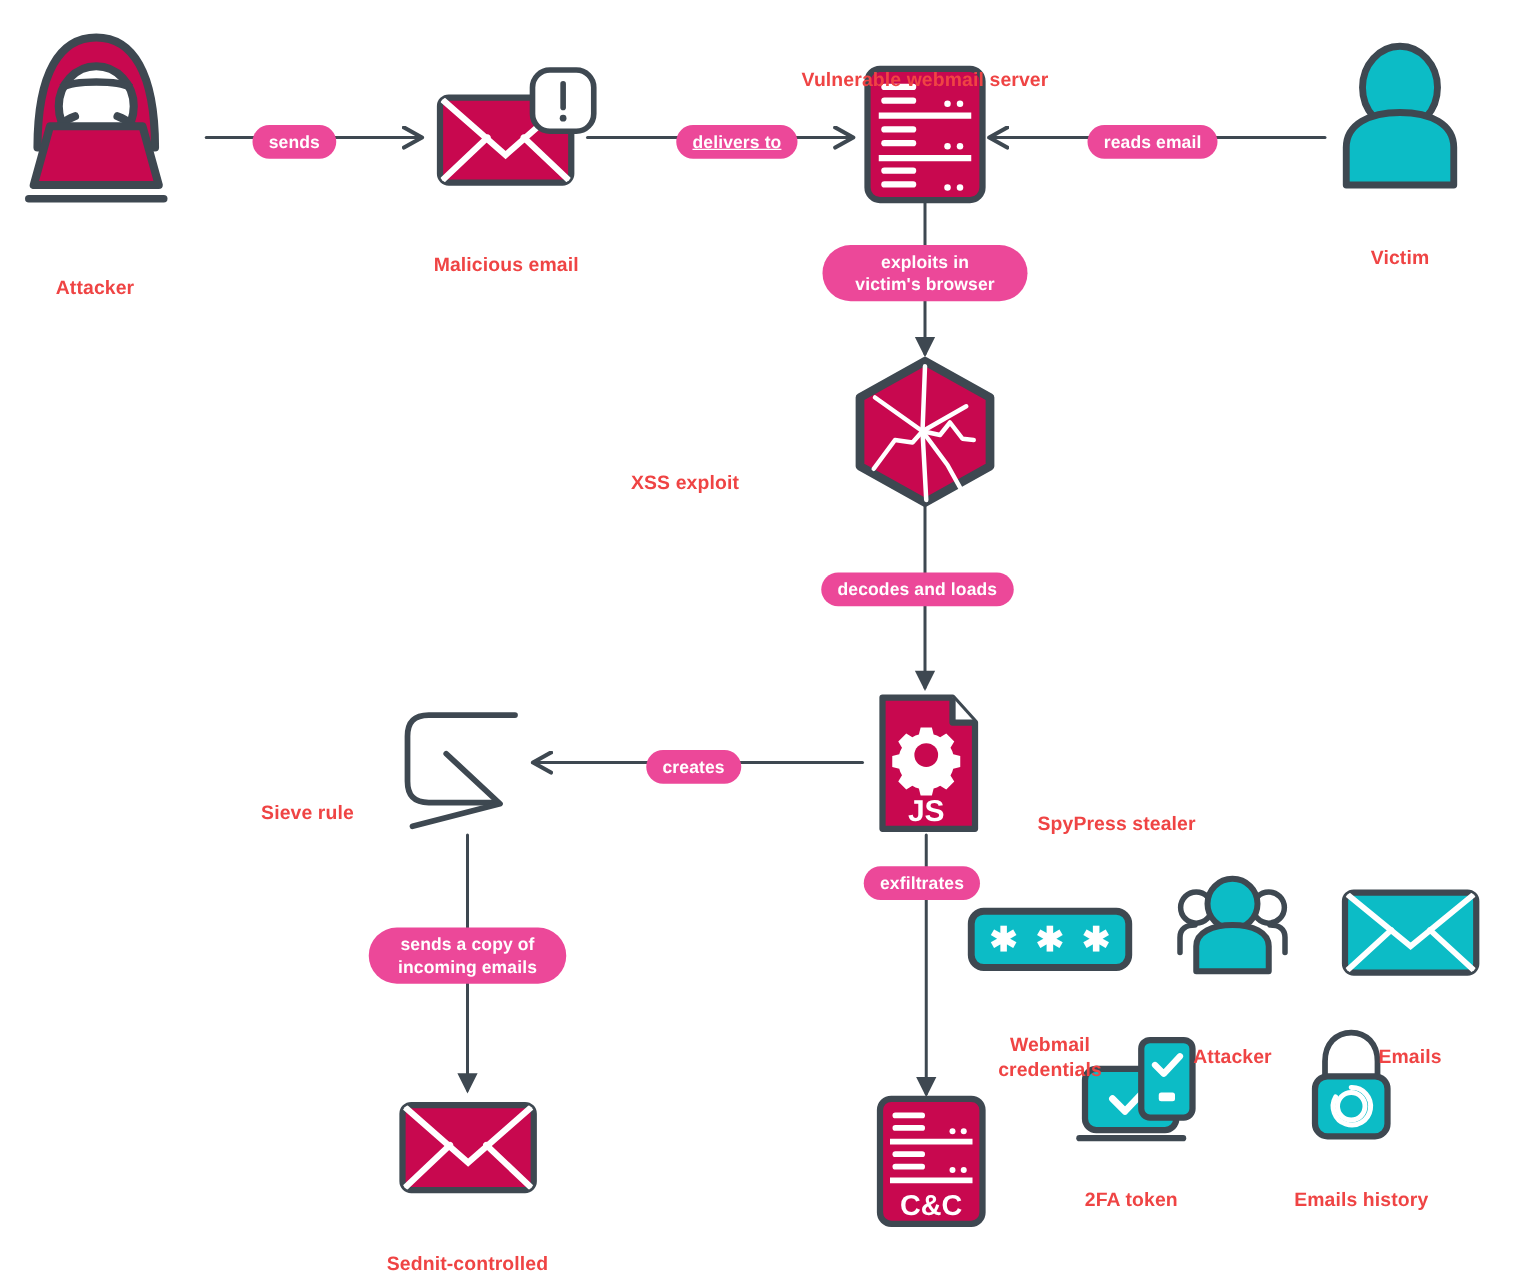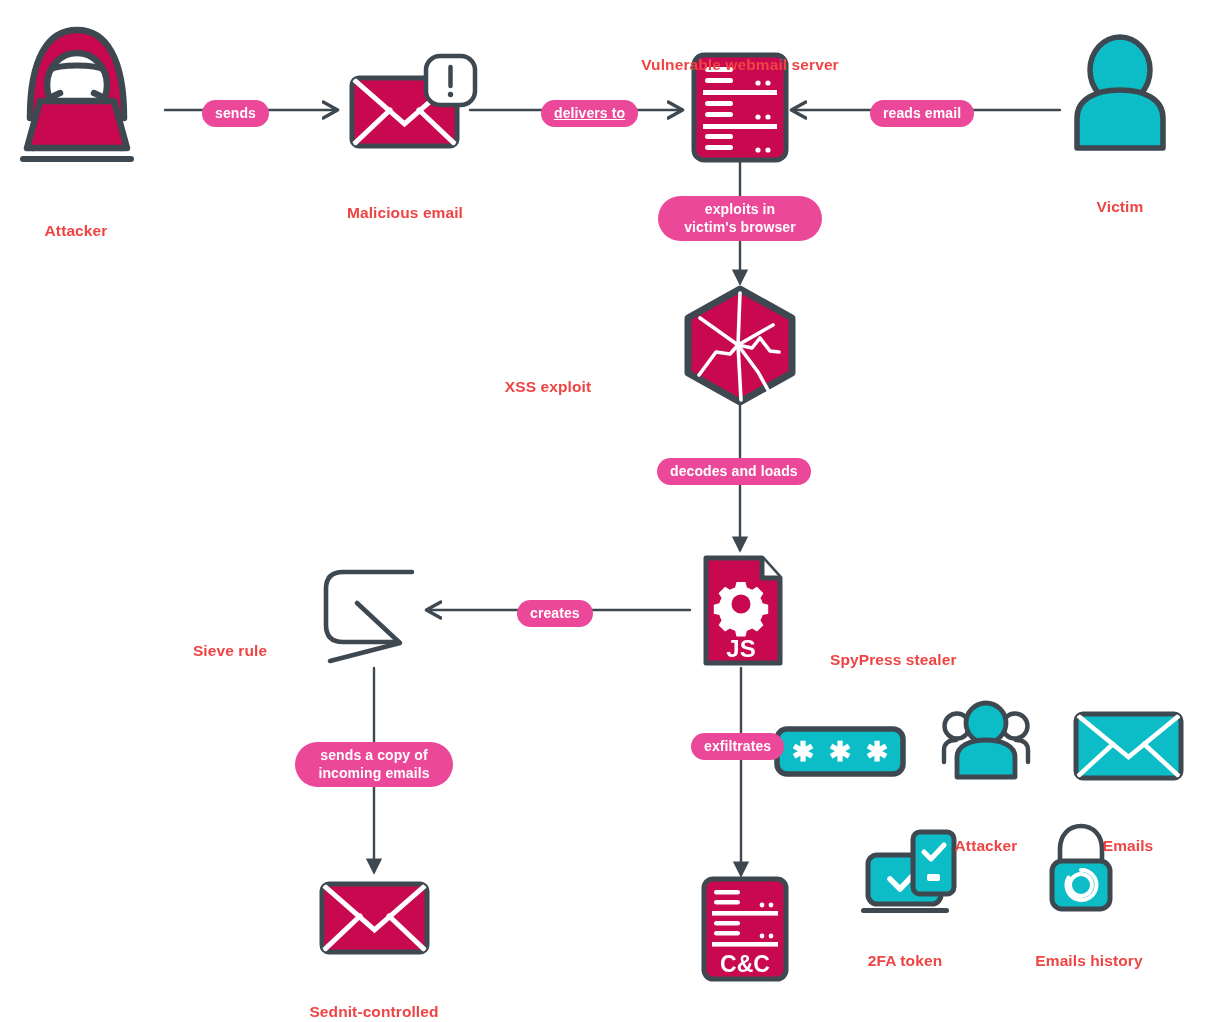--- a/index.html
+++ b/index.html
@@ -248,25 +248,27 @@
   <div class="node-label" style="left:315px;top:160px;width:180px;">Malicious email</div>
 
   <div class="node-label" style="left:600px;top:12px;width:280px;">Vulnerable webmail server</div>
 
   <div class="node-label" style="left:1060px;top:154px;width:120px;">Victim</div>
 
   <div class="node-label left" style="left:478px;top:334px;width:140px;">XSS exploit</div>
 
   <div class="node-label right" style="left:830px;top:607px;width:200px;">SpyPress stealer</div>
 
-  <div class="node-label left" style="left:160px;top:598px;width:140px;">Sieve rule</div>
+  <div class="node-label left" style="left:176px;top:598px;width:140px;">Sieve rule</div>
 
   <div class="node-label" style="left:284px;top:959px;width:180px;">Sednit-controlled
 mailbox</div>
 
+  <div class="node-label" style="left:770px;top:784px;width:140px;">Webmail
+credentials</div>
 
   <div class="node-label" style="left:926px;top:793px;width:120px;">Attacker</div>
 
   <div class="node-label" style="left:1068px;top:793px;width:120px;">Emails</div>
 
   <div class="node-label" style="left:845px;top:908px;width:120px;">2FA token</div>
 
   <div class="node-label" style="left:1021px;top:908px;width:136px;">Emails history</div>
 
   <div class="pill" style="left:202px;top:100px;">sends</div>
@@ -275,18 +277,18 @@
 
   <div class="pill" style="left:870px;top:100px;">reads email</div>
 
   <div class="pill" style="left:658px;top:196px;width:164px;">exploits in
 victim's browser</div>
 
   <div class="pill" style="left:657px;top:458px;">decodes and loads</div>
 
   <div class="pill" style="left:517px;top:600px;text-align:center;">creates</div>
 
-  <div class="pill" style="left:691px;top:693px;margin-top:40px;">exfiltrates</div>
+  <div class="pill" style="left:691px;top:693px;">exfiltrates</div>
 
   <div class="pill" style="left:295px;top:742px;width:158px;">sends a copy of
 incoming emails</div>
 
 </div>
 
 </body></html>

